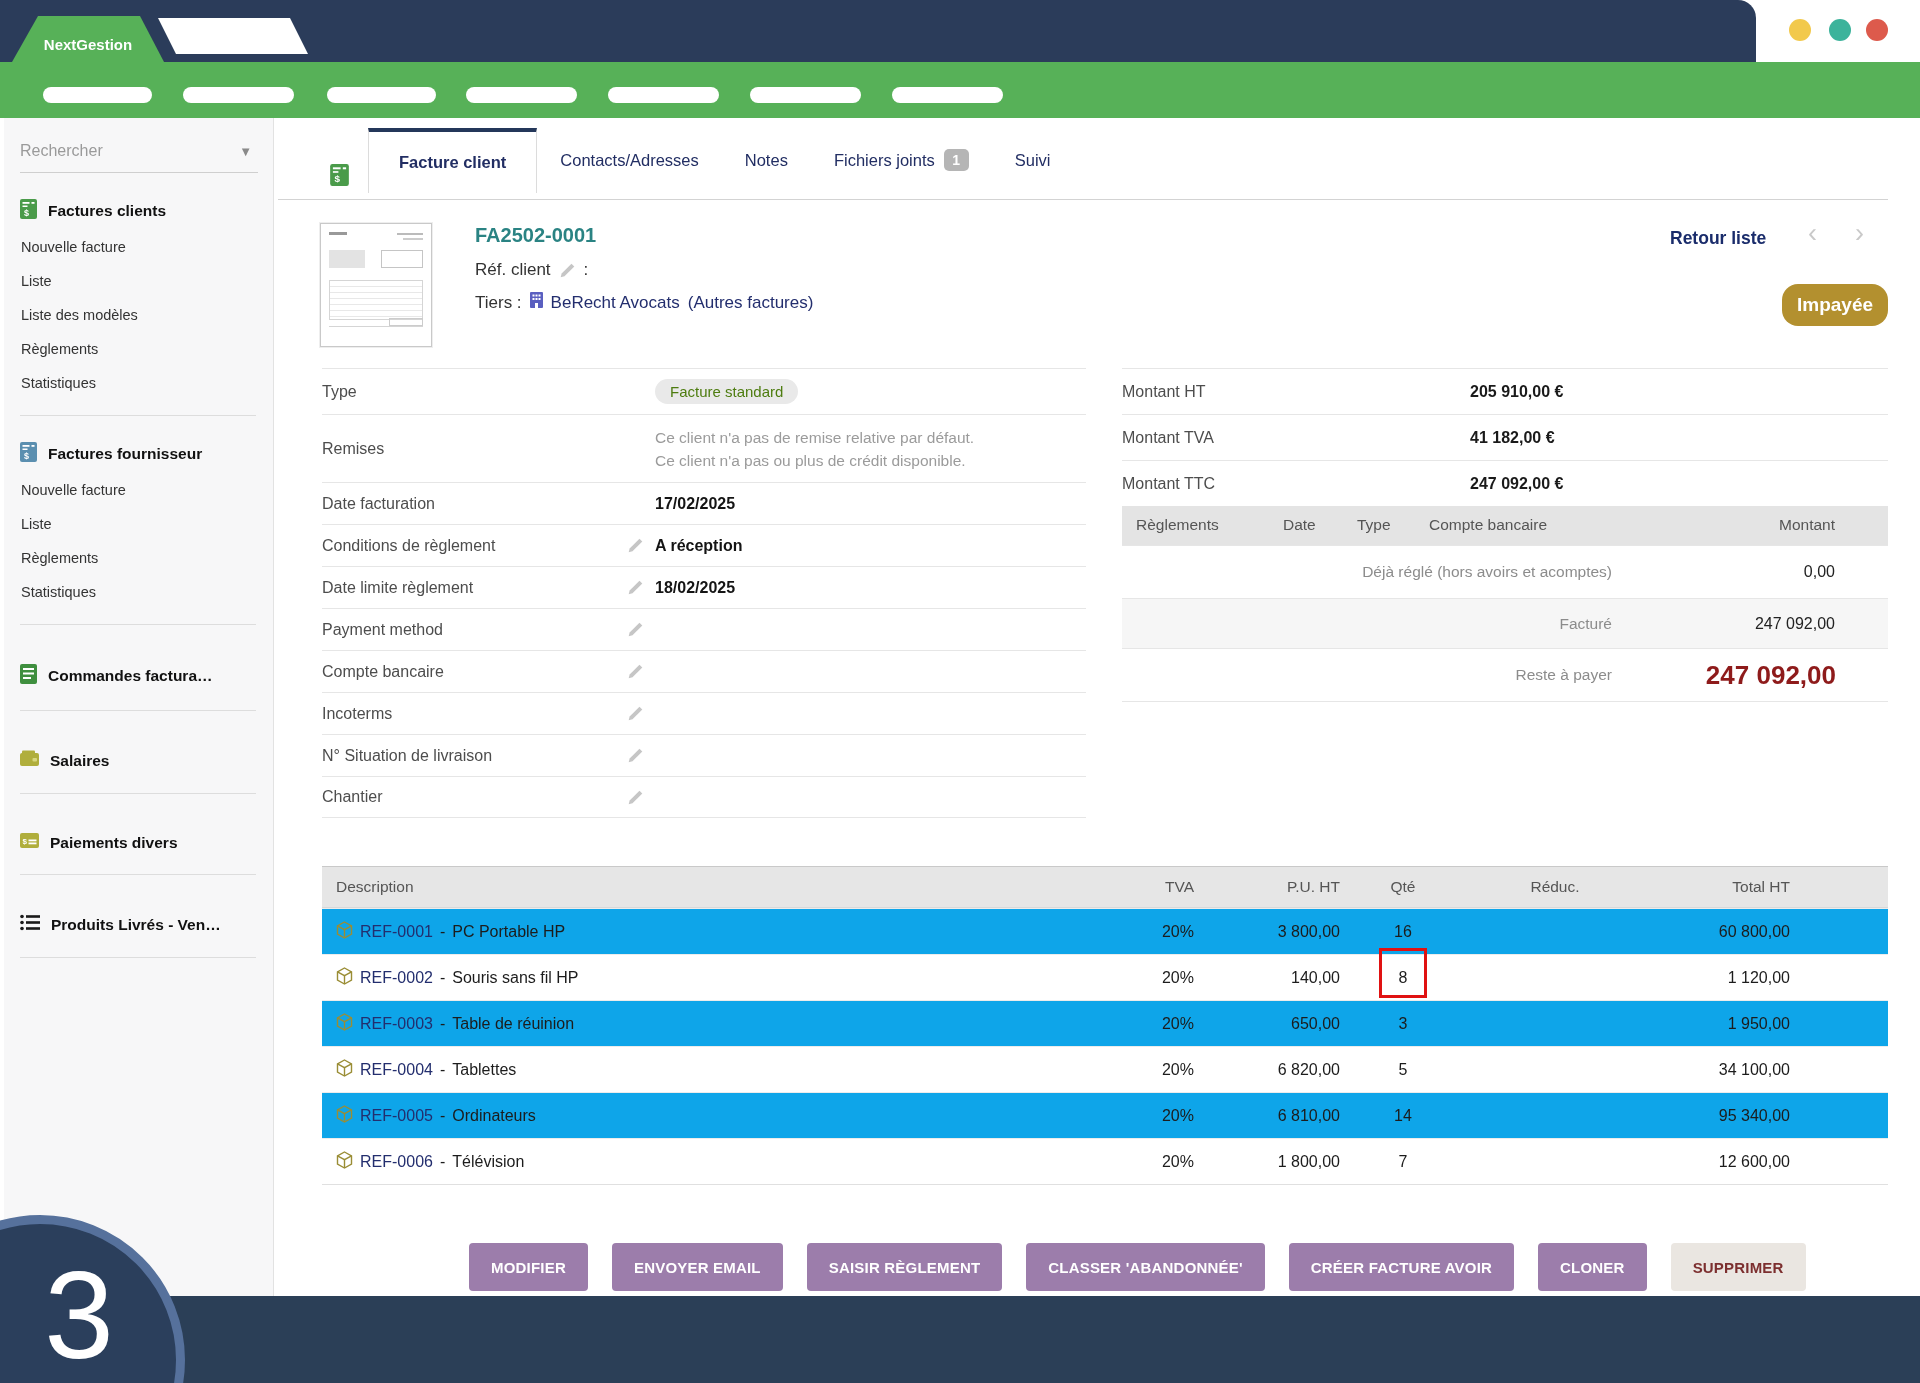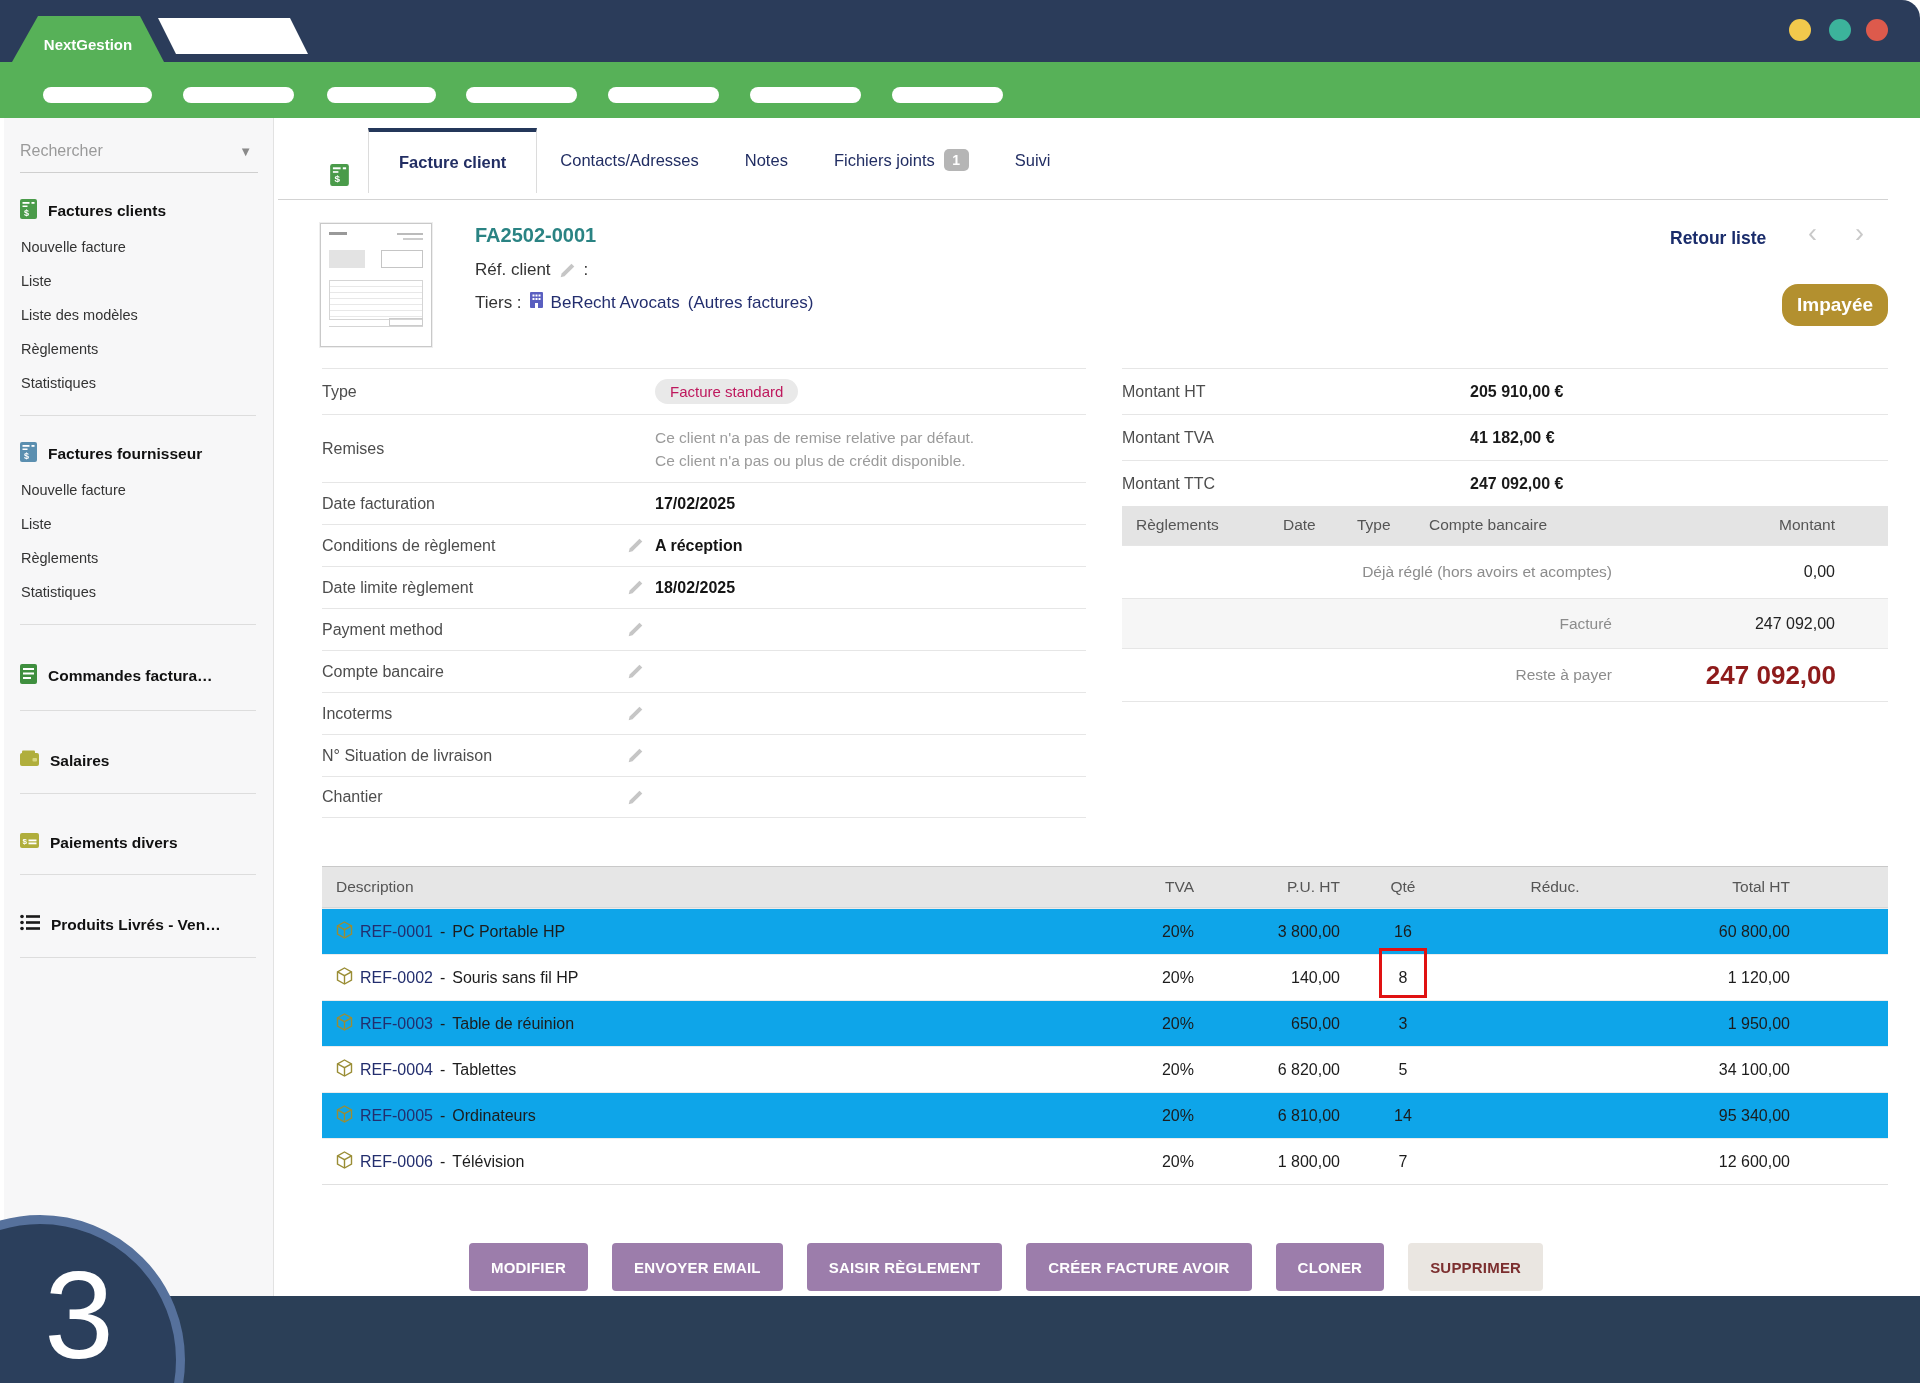--- a/index.html
+++ b/index.html
@@ -1,21 +1,21 @@
 <!DOCTYPE html>
 <html><head>
 <meta charset="utf-8">
 <style>
   * { margin:0; padding:0; box-sizing:border-box; }
   html,body { width:1920px; height:1383px; background:#fff; overflow:hidden;
               font-family:"Liberation Sans", sans-serif; }
   .app { position:relative; width:1920px; height:1383px; }
 
   
-  .topbar { position:absolute; left:0; top:0; width:1920px; height:62px;
+  .topbar { position:absolute; left:0; top:0; width:1756px; height:62px;
             background:#2b3c5a; border-radius:0 18px 0 0; z-index:4; }
   .logo-tab { position:absolute; left:12px; top:16px; width:152px; height:46px;
               background:#57b158; clip-path:polygon(26px 0,128px 0,152px 46px,0 46px);
               display:flex; align-items:flex-end; justify-content:center; padding-bottom:9px; }
   .logo-tab span { color:#fff; font-weight:bold; font-size:15px; }
   .white-shape { position:absolute; left:158px; top:18px; width:150px; height:36px; background:#fff;
                  clip-path:polygon(0 0,132px 0,150px 100%,18px 100%); }
   .dot { position:absolute; top:19px; width:22px; height:22px; border-radius:50%; }
   .greenbar { position:absolute; left:0; top:62px; width:1920px; height:56px; background:#57b158; z-index:3; }
   .pill { position:absolute; top:25px; height:16px; background:#fff; border-radius:8px; }
@@ -71,21 +71,21 @@
   
   .details { position:absolute; left:322px; top:368px; width:764px; }
   .drow { display:grid; grid-template-columns:305px 28px 1fr; align-items:center;
           border-top:1px solid #e6e6e6; min-height:42px; }
   .drow.first { min-height:46px; }
   .drow.tall { min-height:68px; }
   .drow:last-child { border-bottom:1px solid #e6e6e6; }
   .dlabel { color:#4d4d4d; font-size:16px; }
   .dval { color:#141414; font-size:16px; font-weight:bold; }
   .pill-val { display:inline-block; background:#e9e9e9; border-radius:13px; padding:4px 15px;
-              color:#be185d; font-size:15px; font-weight:normal; }
+              color:#4d7c0f; font-size:15px; font-weight:normal; }
   .muted { color:#9b9b9b; font-size:15.5px; line-height:23px; }
   .pencil { display:inline-flex; }
 
   
   .totals { position:absolute; left:1122px; top:368px; width:766px; }
   .trow { display:flex; align-items:center; border-top:1px solid #e6e6e6; height:46px; }
   .tlabel { flex:0 0 348px; color:#4d4d4d; font-size:16px; }
   .tval { color:#1a1a1a; font-size:16px; font-weight:600; }
   .payhead { position:relative; height:39px; background:#e4e4e4; font-size:15.5px; color:#555; }
   .payhead span { position:absolute; top:10px; }
@@ -564,20 +564,21 @@
     </div>
     <div class="bottom"></div>
   </div>
 
   <div class="hl-box"></div>
 
   <div class="actions">
     <button class="btn">MODIFIER</button>
     <button class="btn">ENVOYER EMAIL</button>
     <button class="btn">SAISIR RÈGLEMENT</button>
+    <button class="btn">CLASSER 'ABANDONNÉE'</button>
     <button class="btn">CRÉER FACTURE AVOIR</button>
     <button class="btn">CLONER</button>
     <button class="btn delete">SUPPRIMER</button>
   </div>
 
   <div class="footer"></div>
   <div class="circle"></div>
   <div class="stepnum">3</div>
 
 </div>

